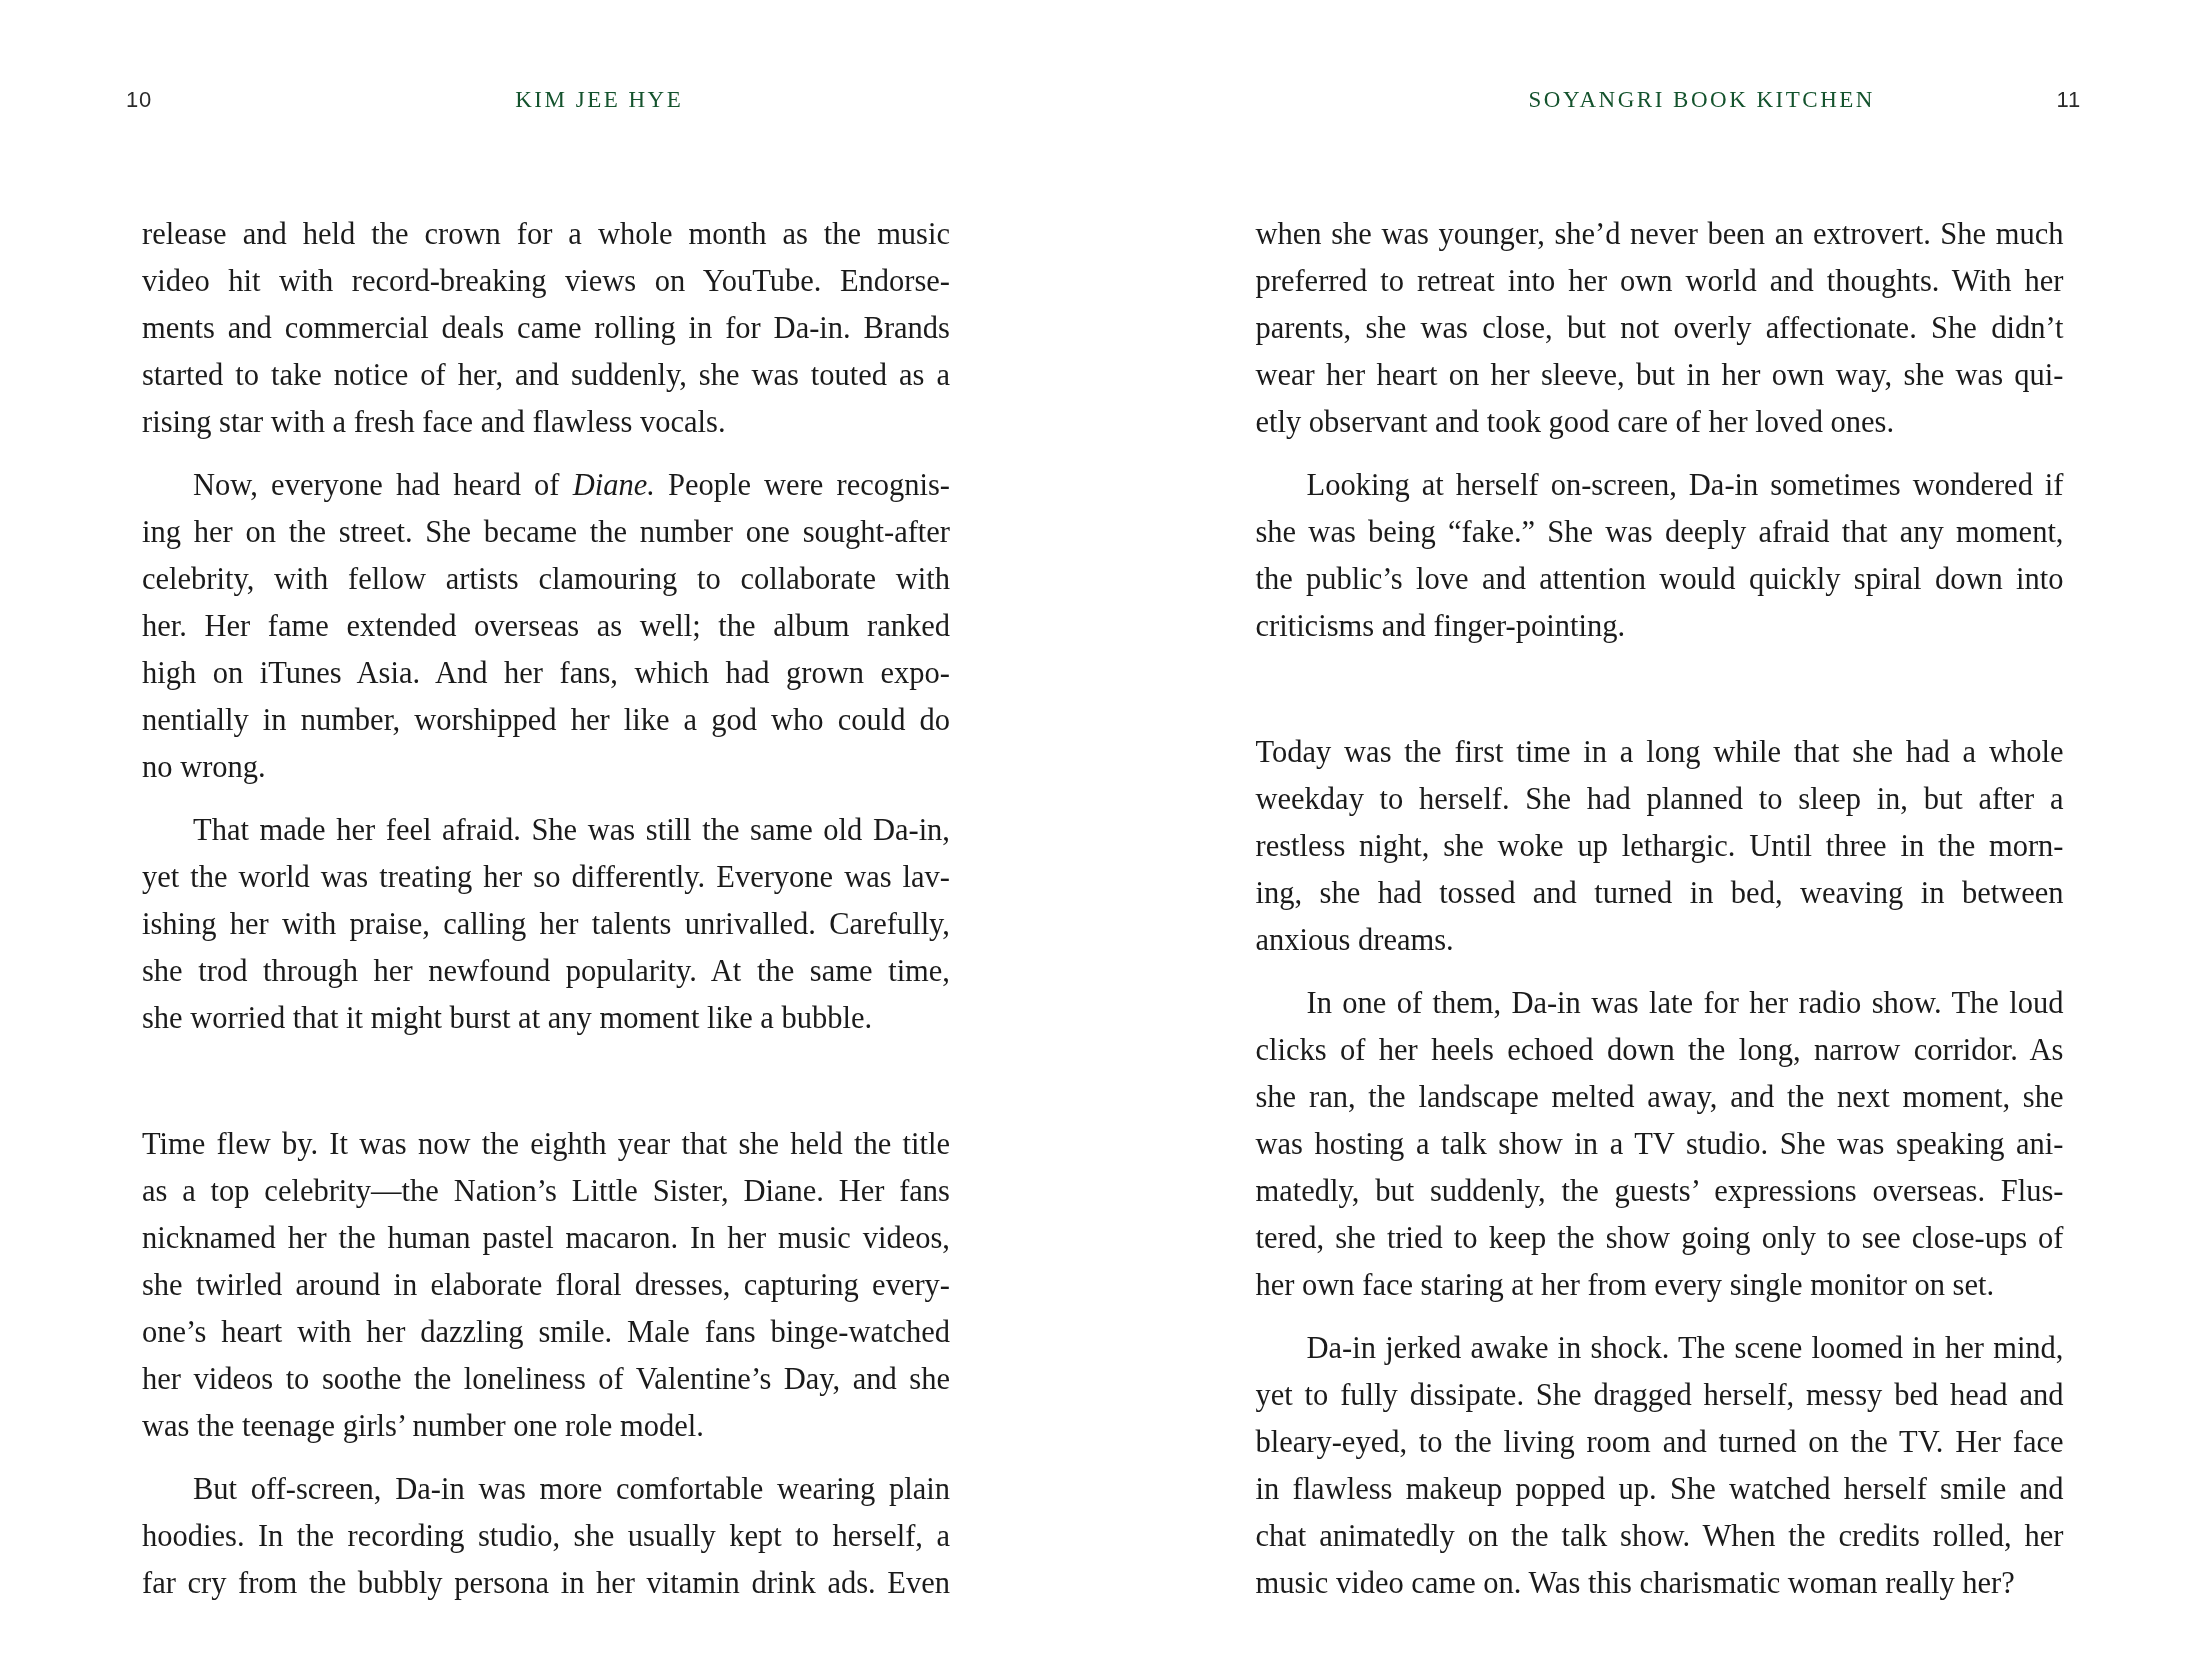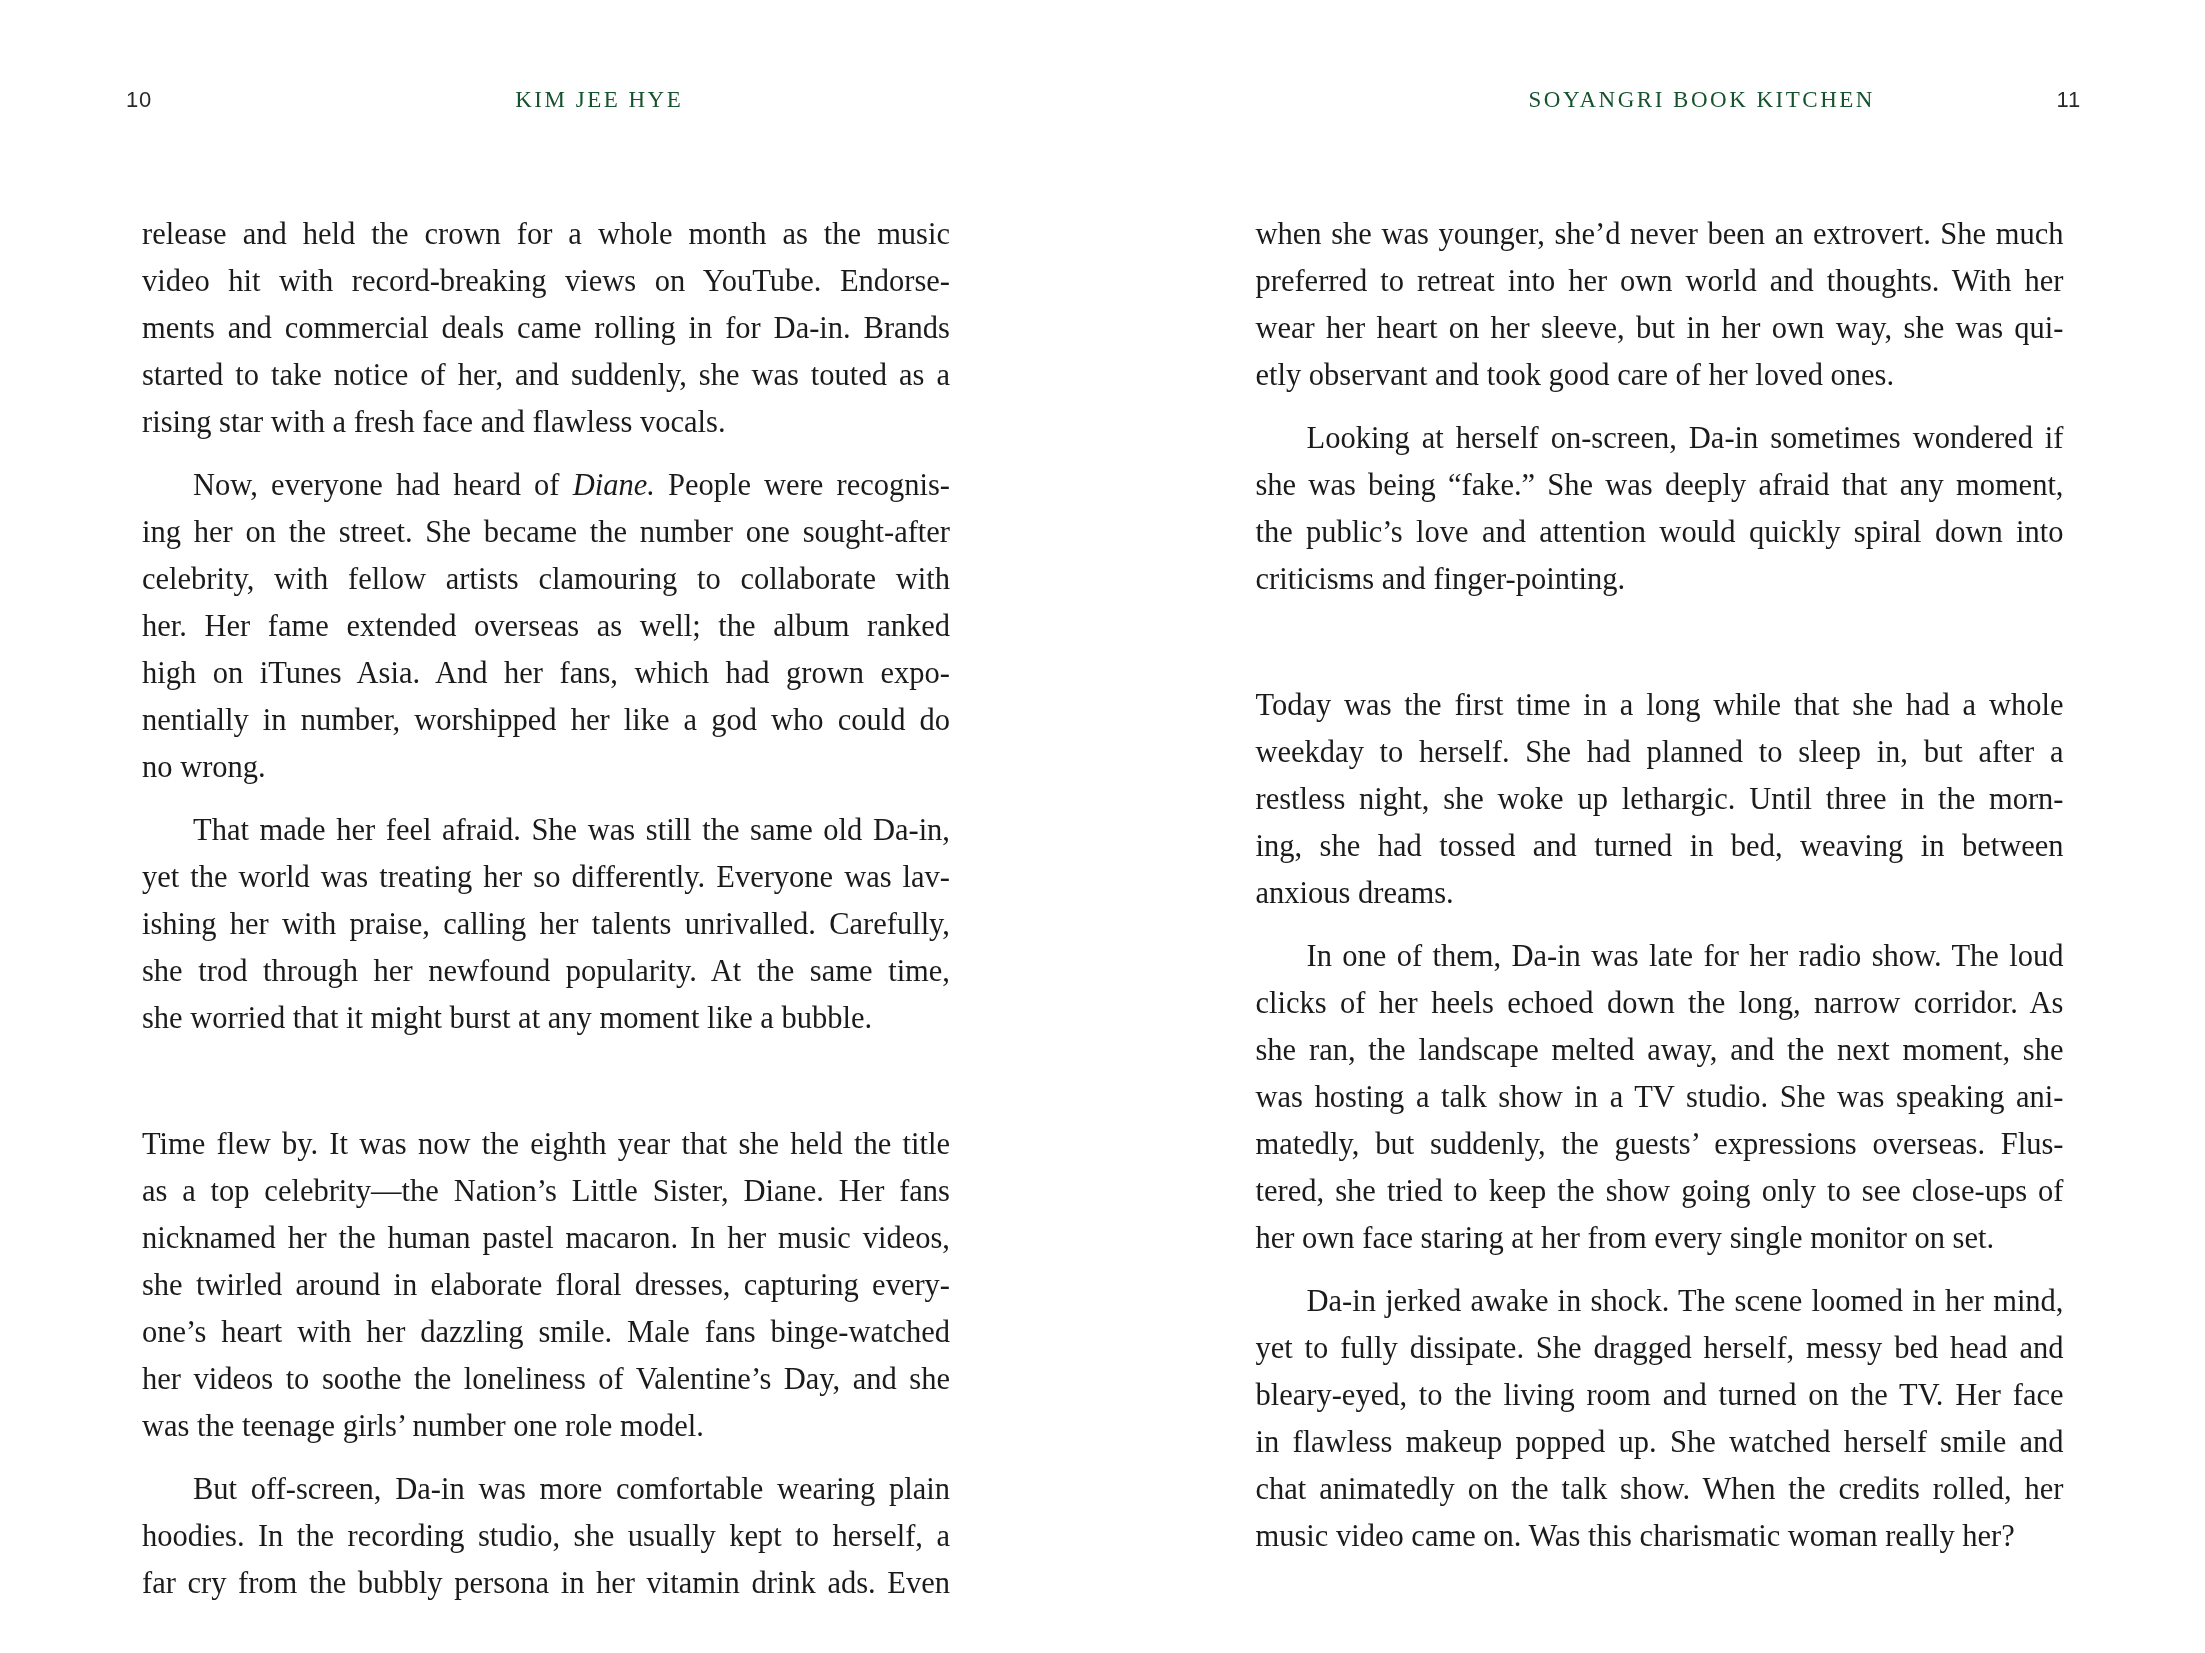--- a/index.html
+++ b/index.html
@@ -130,20 +130,21 @@
 
   <div class="page">
     <div class="page-header">
       <div class="running-head">SOYANGRI BOOK KITCHEN</div>
       <div class="page-num outer-right">11</div>
     </div>
     <div class="page-body right-col">
         <div class="para">
           <div class="line just">when she was younger, she’d never been an extrovert. She much</div>
           <div class="line just">preferred to retreat into her own world and thoughts. With her</div>
+          <div class="line just">parents, she was close, but not overly affectionate. She didn’t</div>
           <div class="line just">wear her heart on her sleeve, but in her own way, she was qui-</div>
           <div class="line last">etly observant and took good care of her loved ones.</div>
         </div>
         <div class="para">
           <div class="line just indent">Looking at herself on-screen, Da-in sometimes wondered if</div>
           <div class="line just">she was being “fake.” She was deeply afraid that any moment,</div>
           <div class="line just">the public’s love and attention would quickly spiral down into</div>
           <div class="line last">criticisms and finger-pointing.</div>
         </div>
         <div class="line gap"></div>

